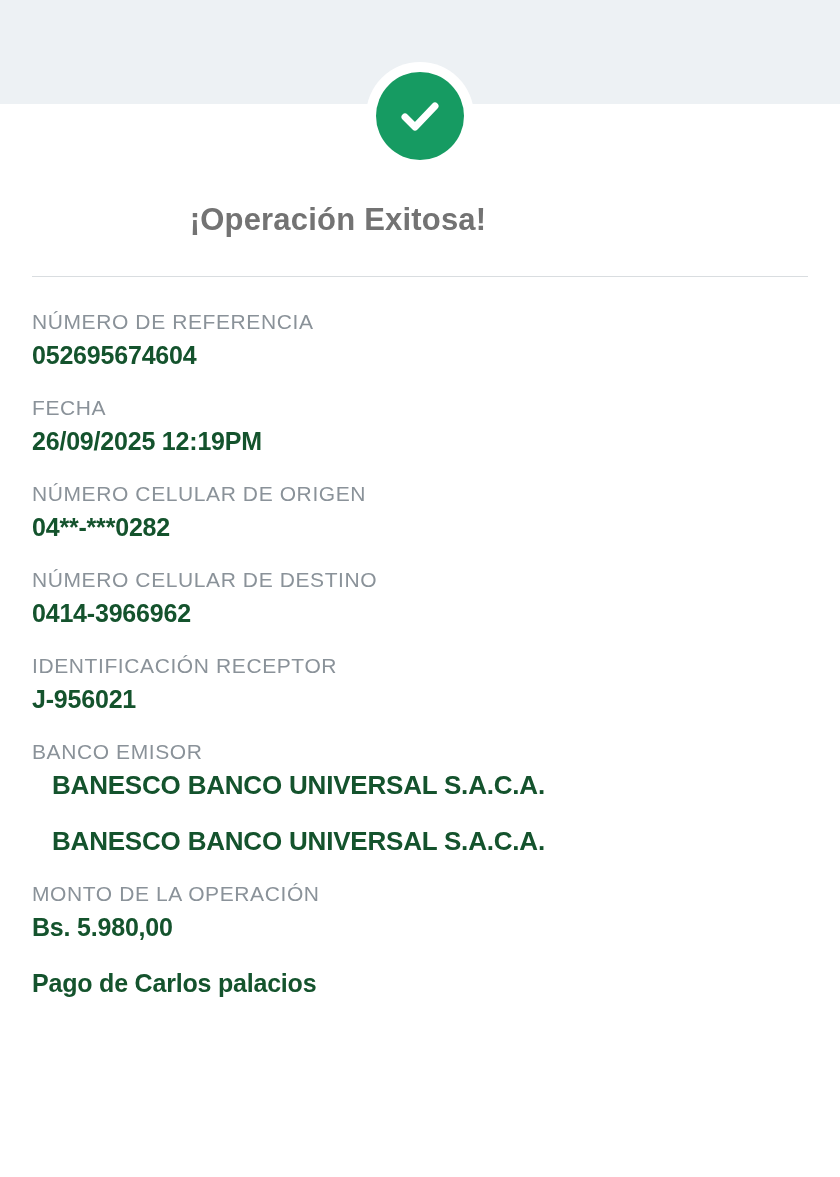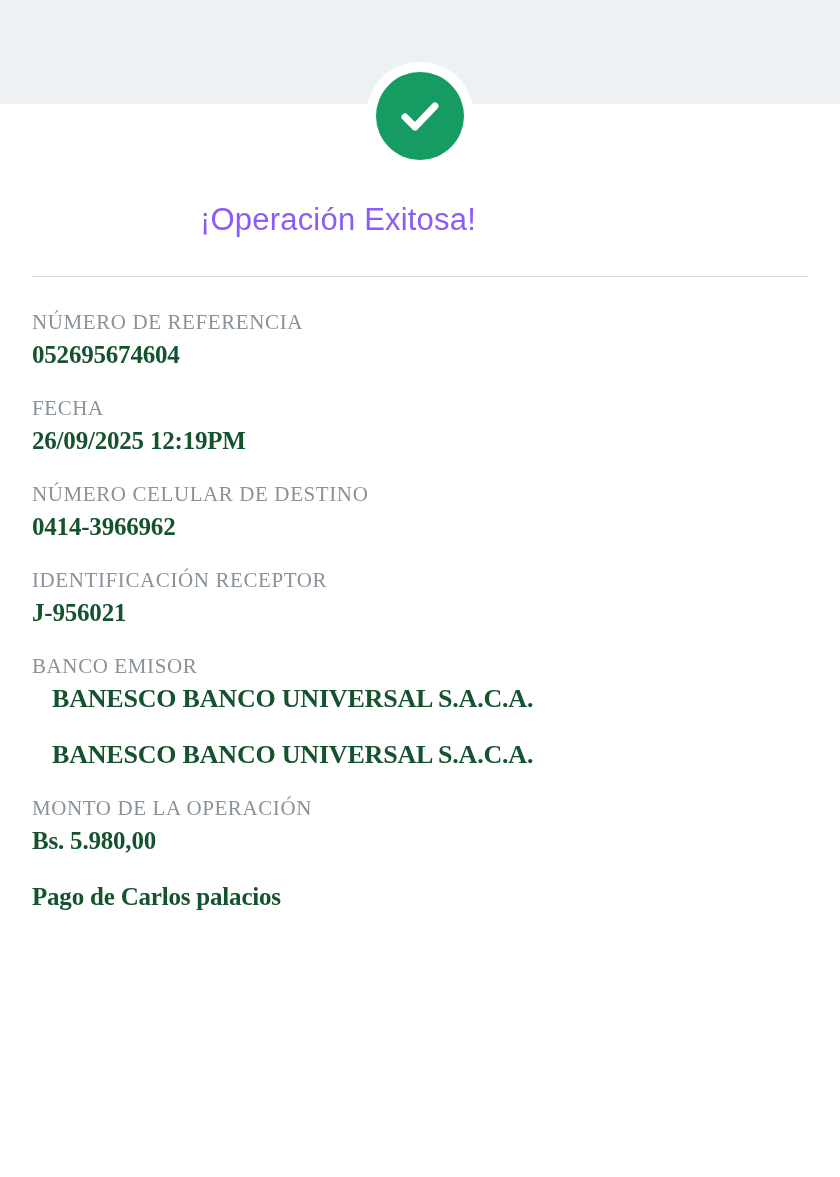--- a/index.html
+++ b/index.html
@@ -54,38 +54,37 @@
   .check-circle svg {
     display: block;
   }
   .title {
     position: absolute;
     top: 202px;
     left: 0;
     width: 676px;
     text-align: center;
     font-size: 31px;
-    color: #8b5cf6;
-    font-weight: 400;
+    color: #737373;
+    font-weight: 700;
     letter-spacing: 0.2px;
   }
   .divider {
     position: absolute;
     top: 276px;
     left: 32px;
     width: 776px;
     height: 1px;
     background: #d9dde0;
   }
   .fields {
     position: absolute;
     top: 308px;
     left: 32px;
     width: 776px;
-    font-family: Liberation Serif, serif;
   }
   .field {
     margin-bottom: 22px;
   }
   .field-label {
     font-size: 21px;
     color: #8a9299;
     letter-spacing: 0.6px;
     line-height: 28px;
     text-transform: uppercase;
@@ -128,20 +127,24 @@
     <div class="field">
       <div class="field-label">NÚMERO DE REFERENCIA</div>
       <div class="field-value">052695674604</div>
     </div>
 
     <div class="field">
       <div class="field-label">FECHA</div>
       <div class="field-value">26/09/2025 12:19PM</div>
     </div>
 
+    <div class="field">
+      <div class="field-label">NÚMERO CELULAR DE ORIGEN</div>
+      <div class="field-value">04**-***0282</div>
+    </div>
 
     <div class="field">
       <div class="field-label">NÚMERO CELULAR DE DESTINO</div>
       <div class="field-value">0414-3966962</div>
     </div>
 
     <div class="field">
       <div class="field-label">IDENTIFICACIÓN RECEPTOR</div>
       <div class="field-value">J-956021</div>
     </div>

